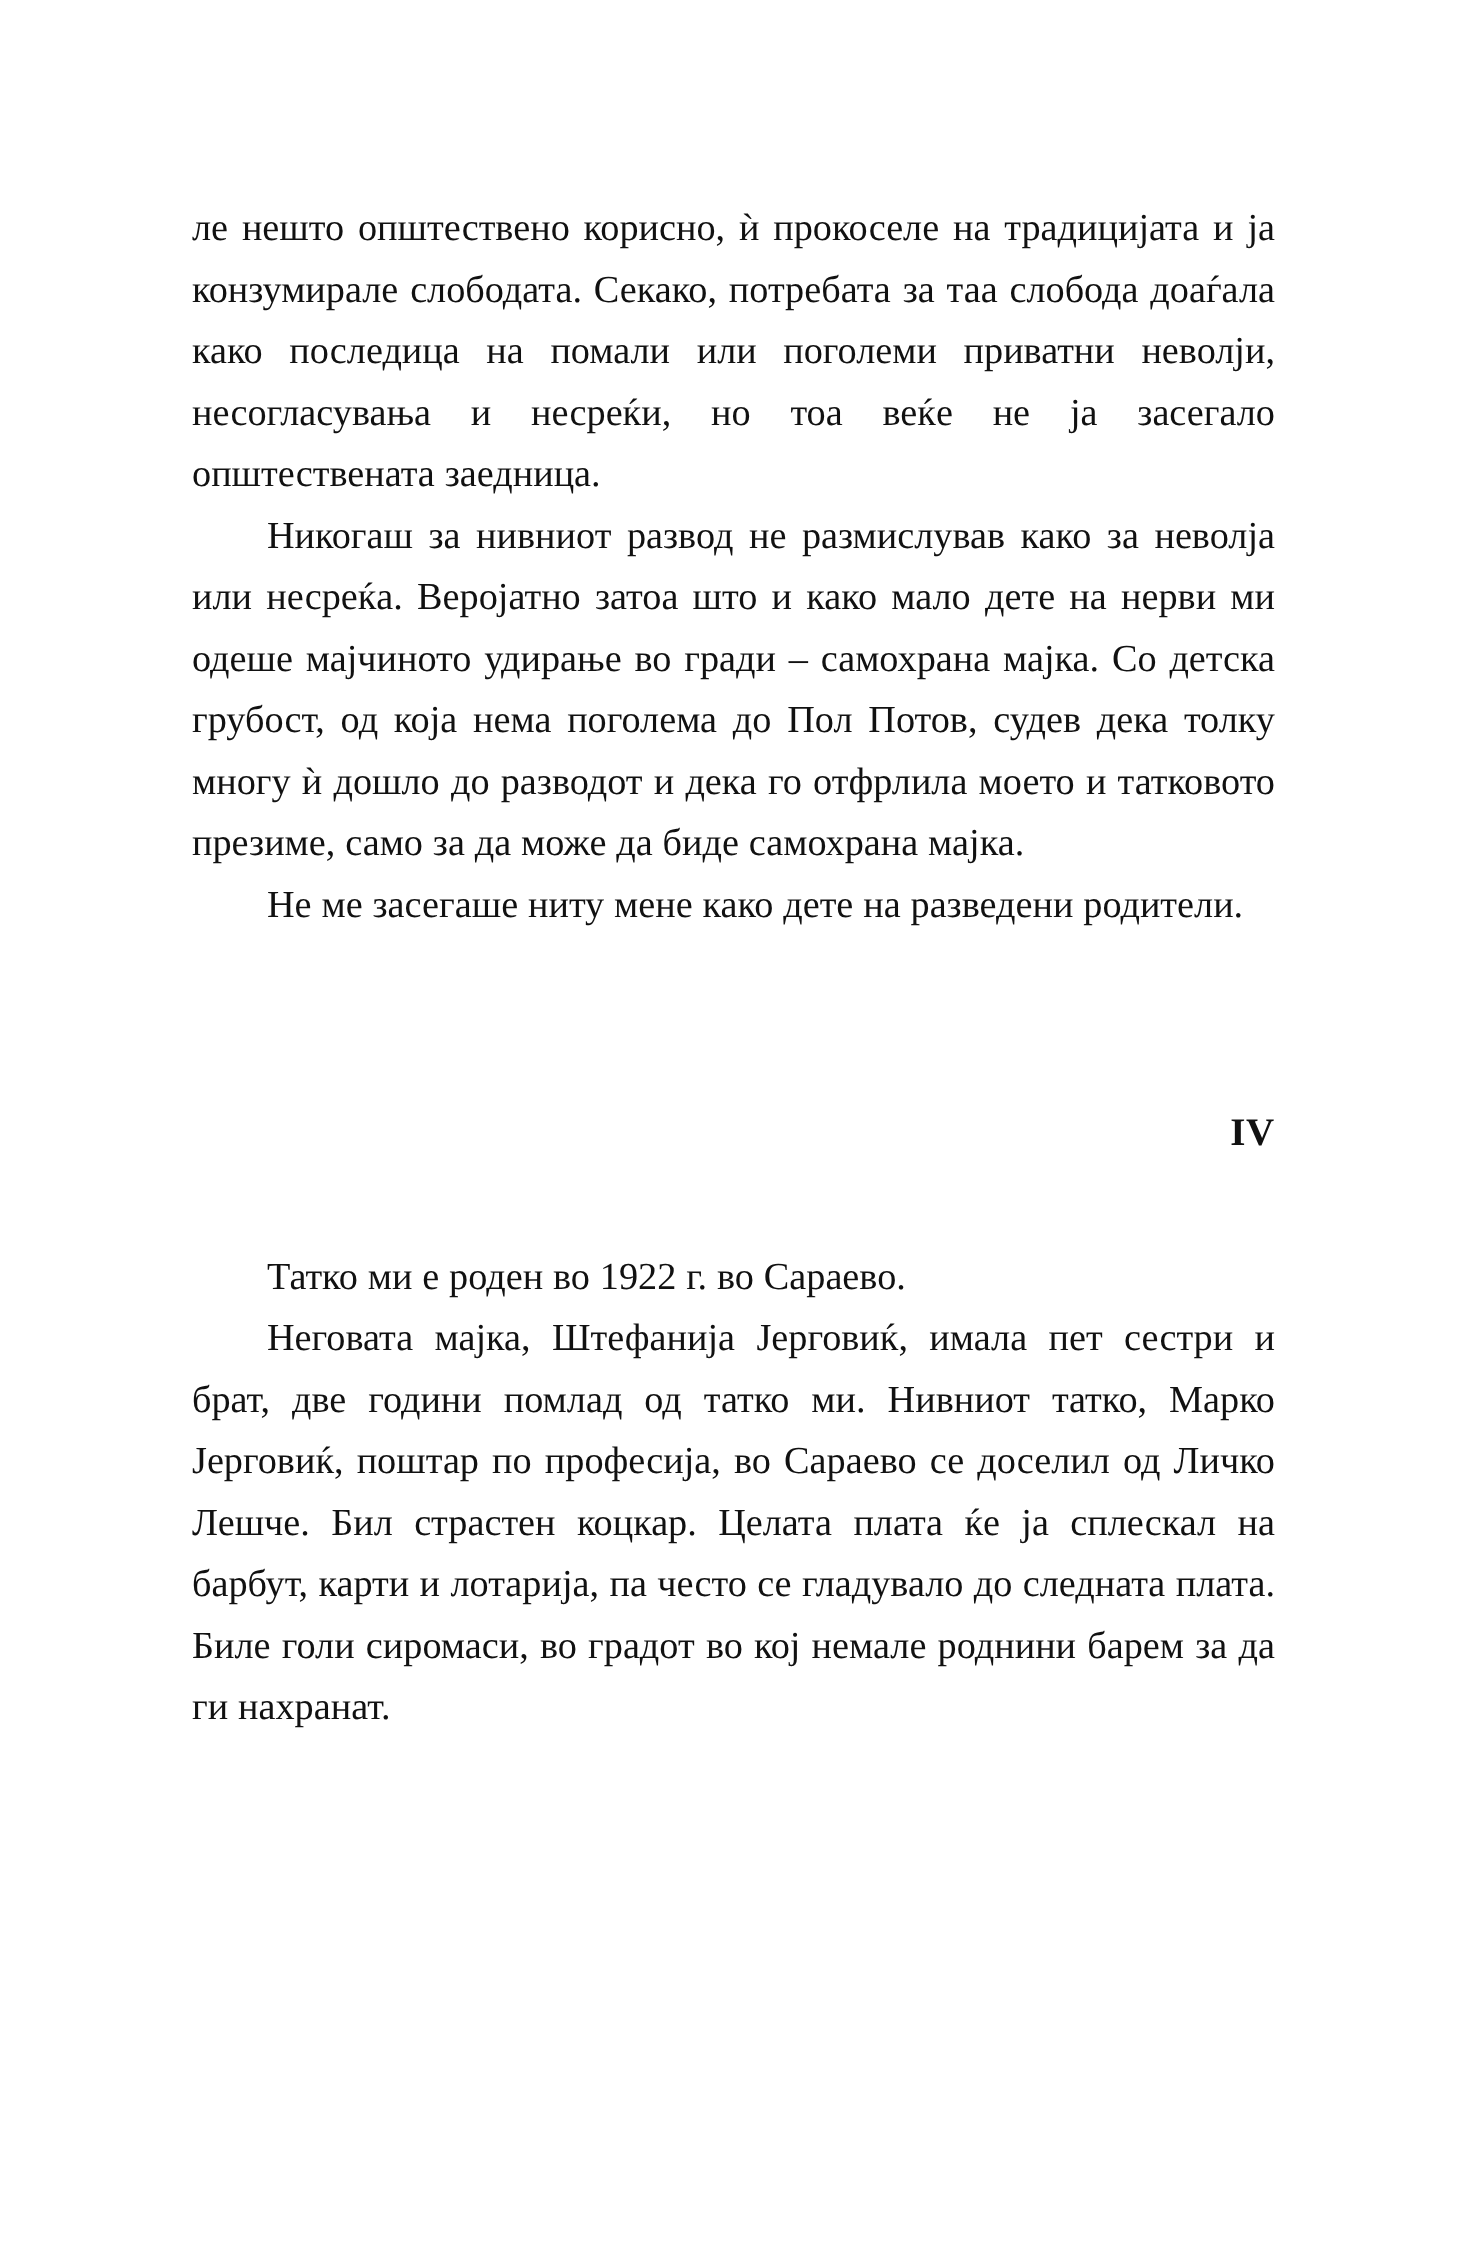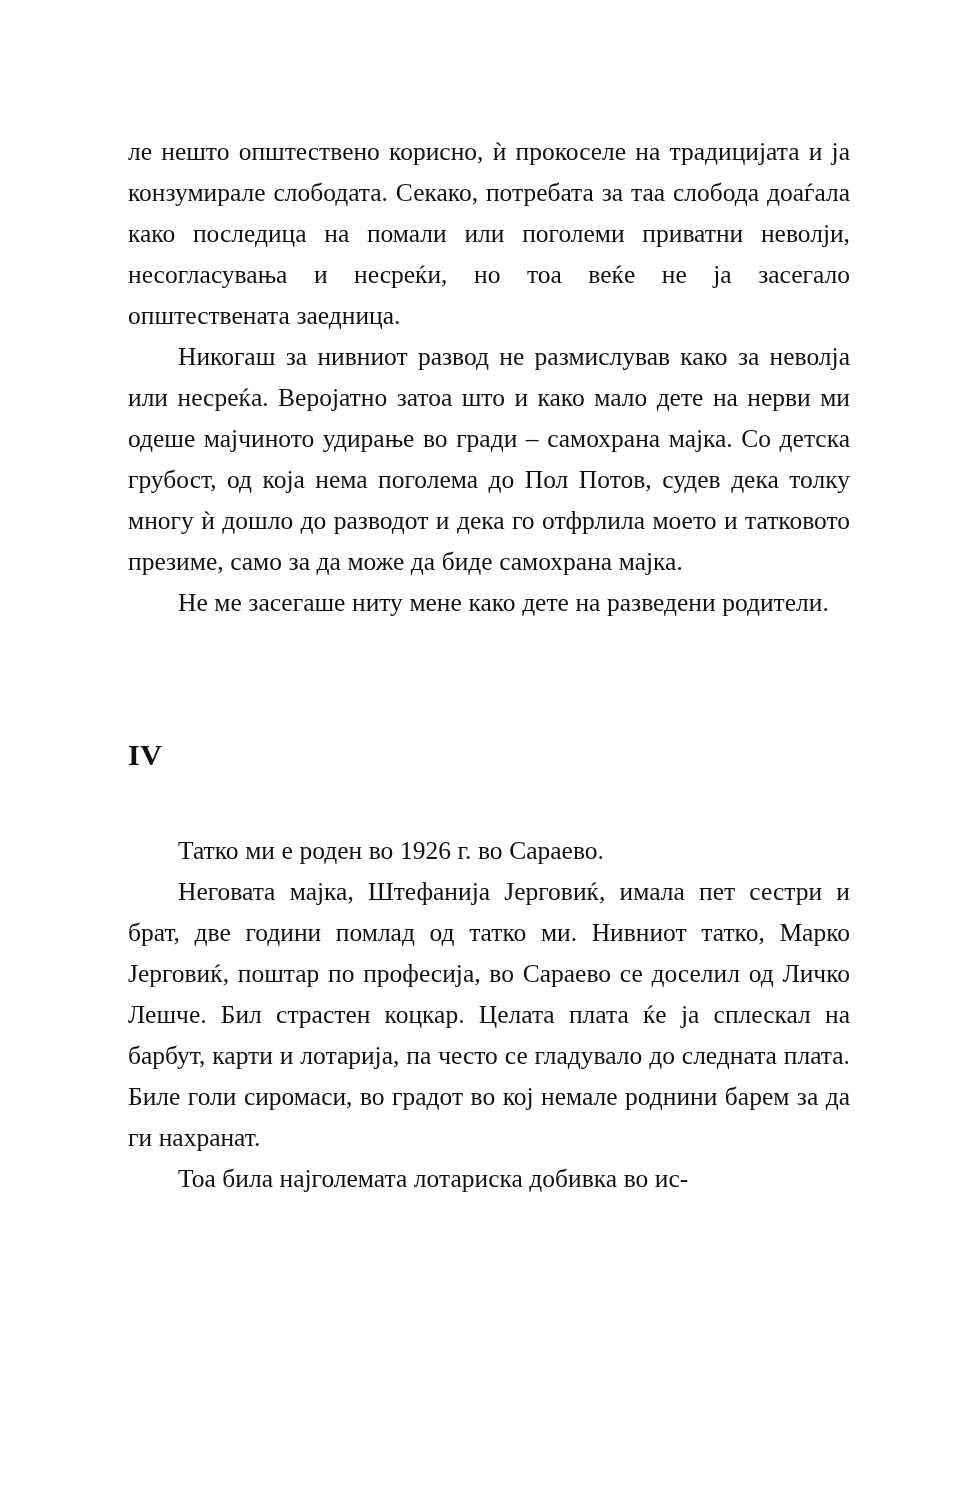--- a/index.html
+++ b/index.html
@@ -39,23 +39,23 @@
     word-spacing: 0.2px;
   }
 
   
   .continued {
     text-indent: 0;
   }
 
   .chapter-heading {
     margin: 0;
-    font-size: 30px;
+    font-size: 26px;
     font-weight: bold;
-    text-align: left;
+    text-align: right;
     letter-spacing: 0.5px;
     line-height: 41px;
   }
 
   .gap-before-heading {
     height: 111px;
   }
 
   .gap-after-heading {
     height: 55px;
@@ -84,24 +84,23 @@
     <p class="body-par">Никогаш за нивниот развод не размислував како за неволја или несреќа. Веројатно затоа што и како мало дете на нерви ми одеше мајчиното удирање во гради – самохрана мајка. Со детска грубост, од која нема поголема до Пол Потов, судев дека толку многу ѝ дошло до разводот и дека го отфрлила моето и татковото презиме, само за да може да биде самохрана мајка.</p>
 
     <p class="body-par">Не ме засегаше ниту мене како дете на разведени родители.</p>
 
     <div class="gap-before-heading"></div>
 
     <h2 class="chapter-heading">IV</h2>
 
     <div class="gap-after-heading"></div>
 
-    <p class="body-par">Татко ми е роден во 1926 г. во Сараево.</p>
+    <p class="body-par">Татко ми е роден во 1922 г. во Сараево.</p>
 
     <p class="body-par">Неговата мајка, Штефанија Јерговиќ, имала пет сестри и брат, две години помлад од татко ми. Нивниот татко, Марко Јерговиќ, поштар по професија, во Сараево се доселил од Личко Лешче. Бил страстен коцкар. Целата плата ќе ја сплескал на барбут, карти и лотарија, па често се гладувало до следната плата. Биле голи сиромаси, во градот во кој немале роднини барем за да ги нахранат.</p>
 
 
-    <p class="body-par">Тоа била најголемата лотариска добивка во ис-</p>
 
   </div>
 
   <div class="page-number">13</div>
 
 </div>
 
 </body></html>

